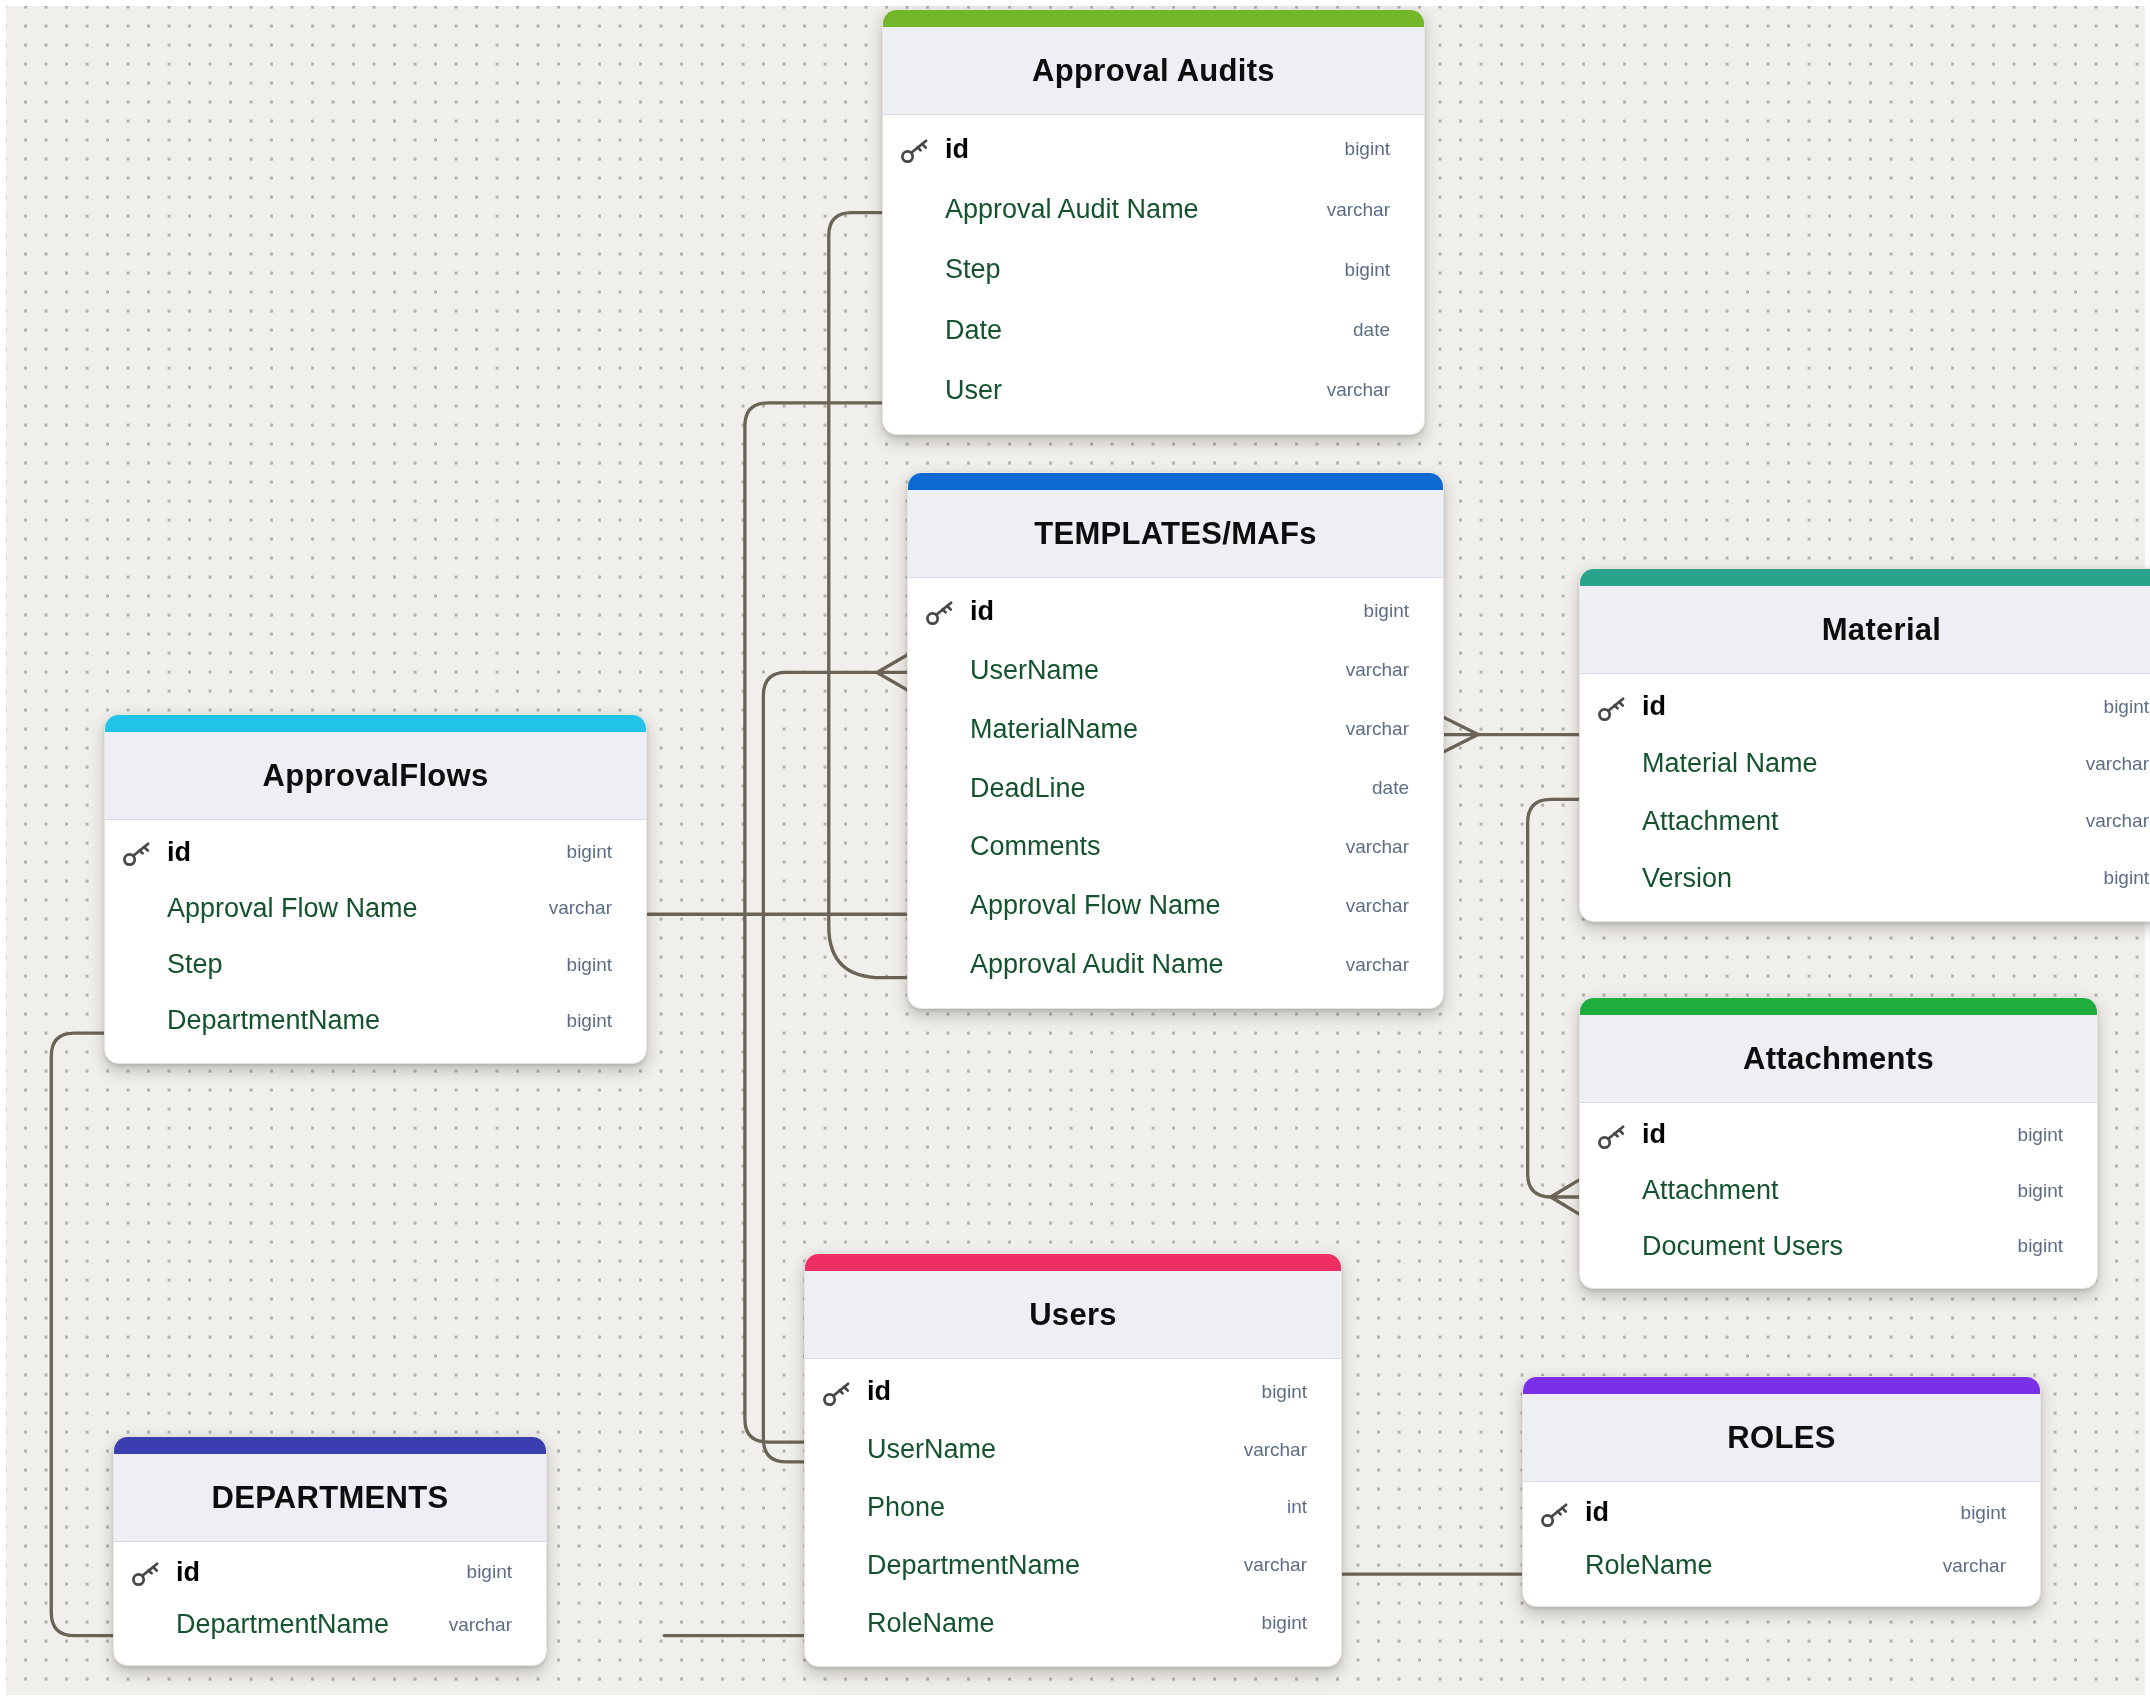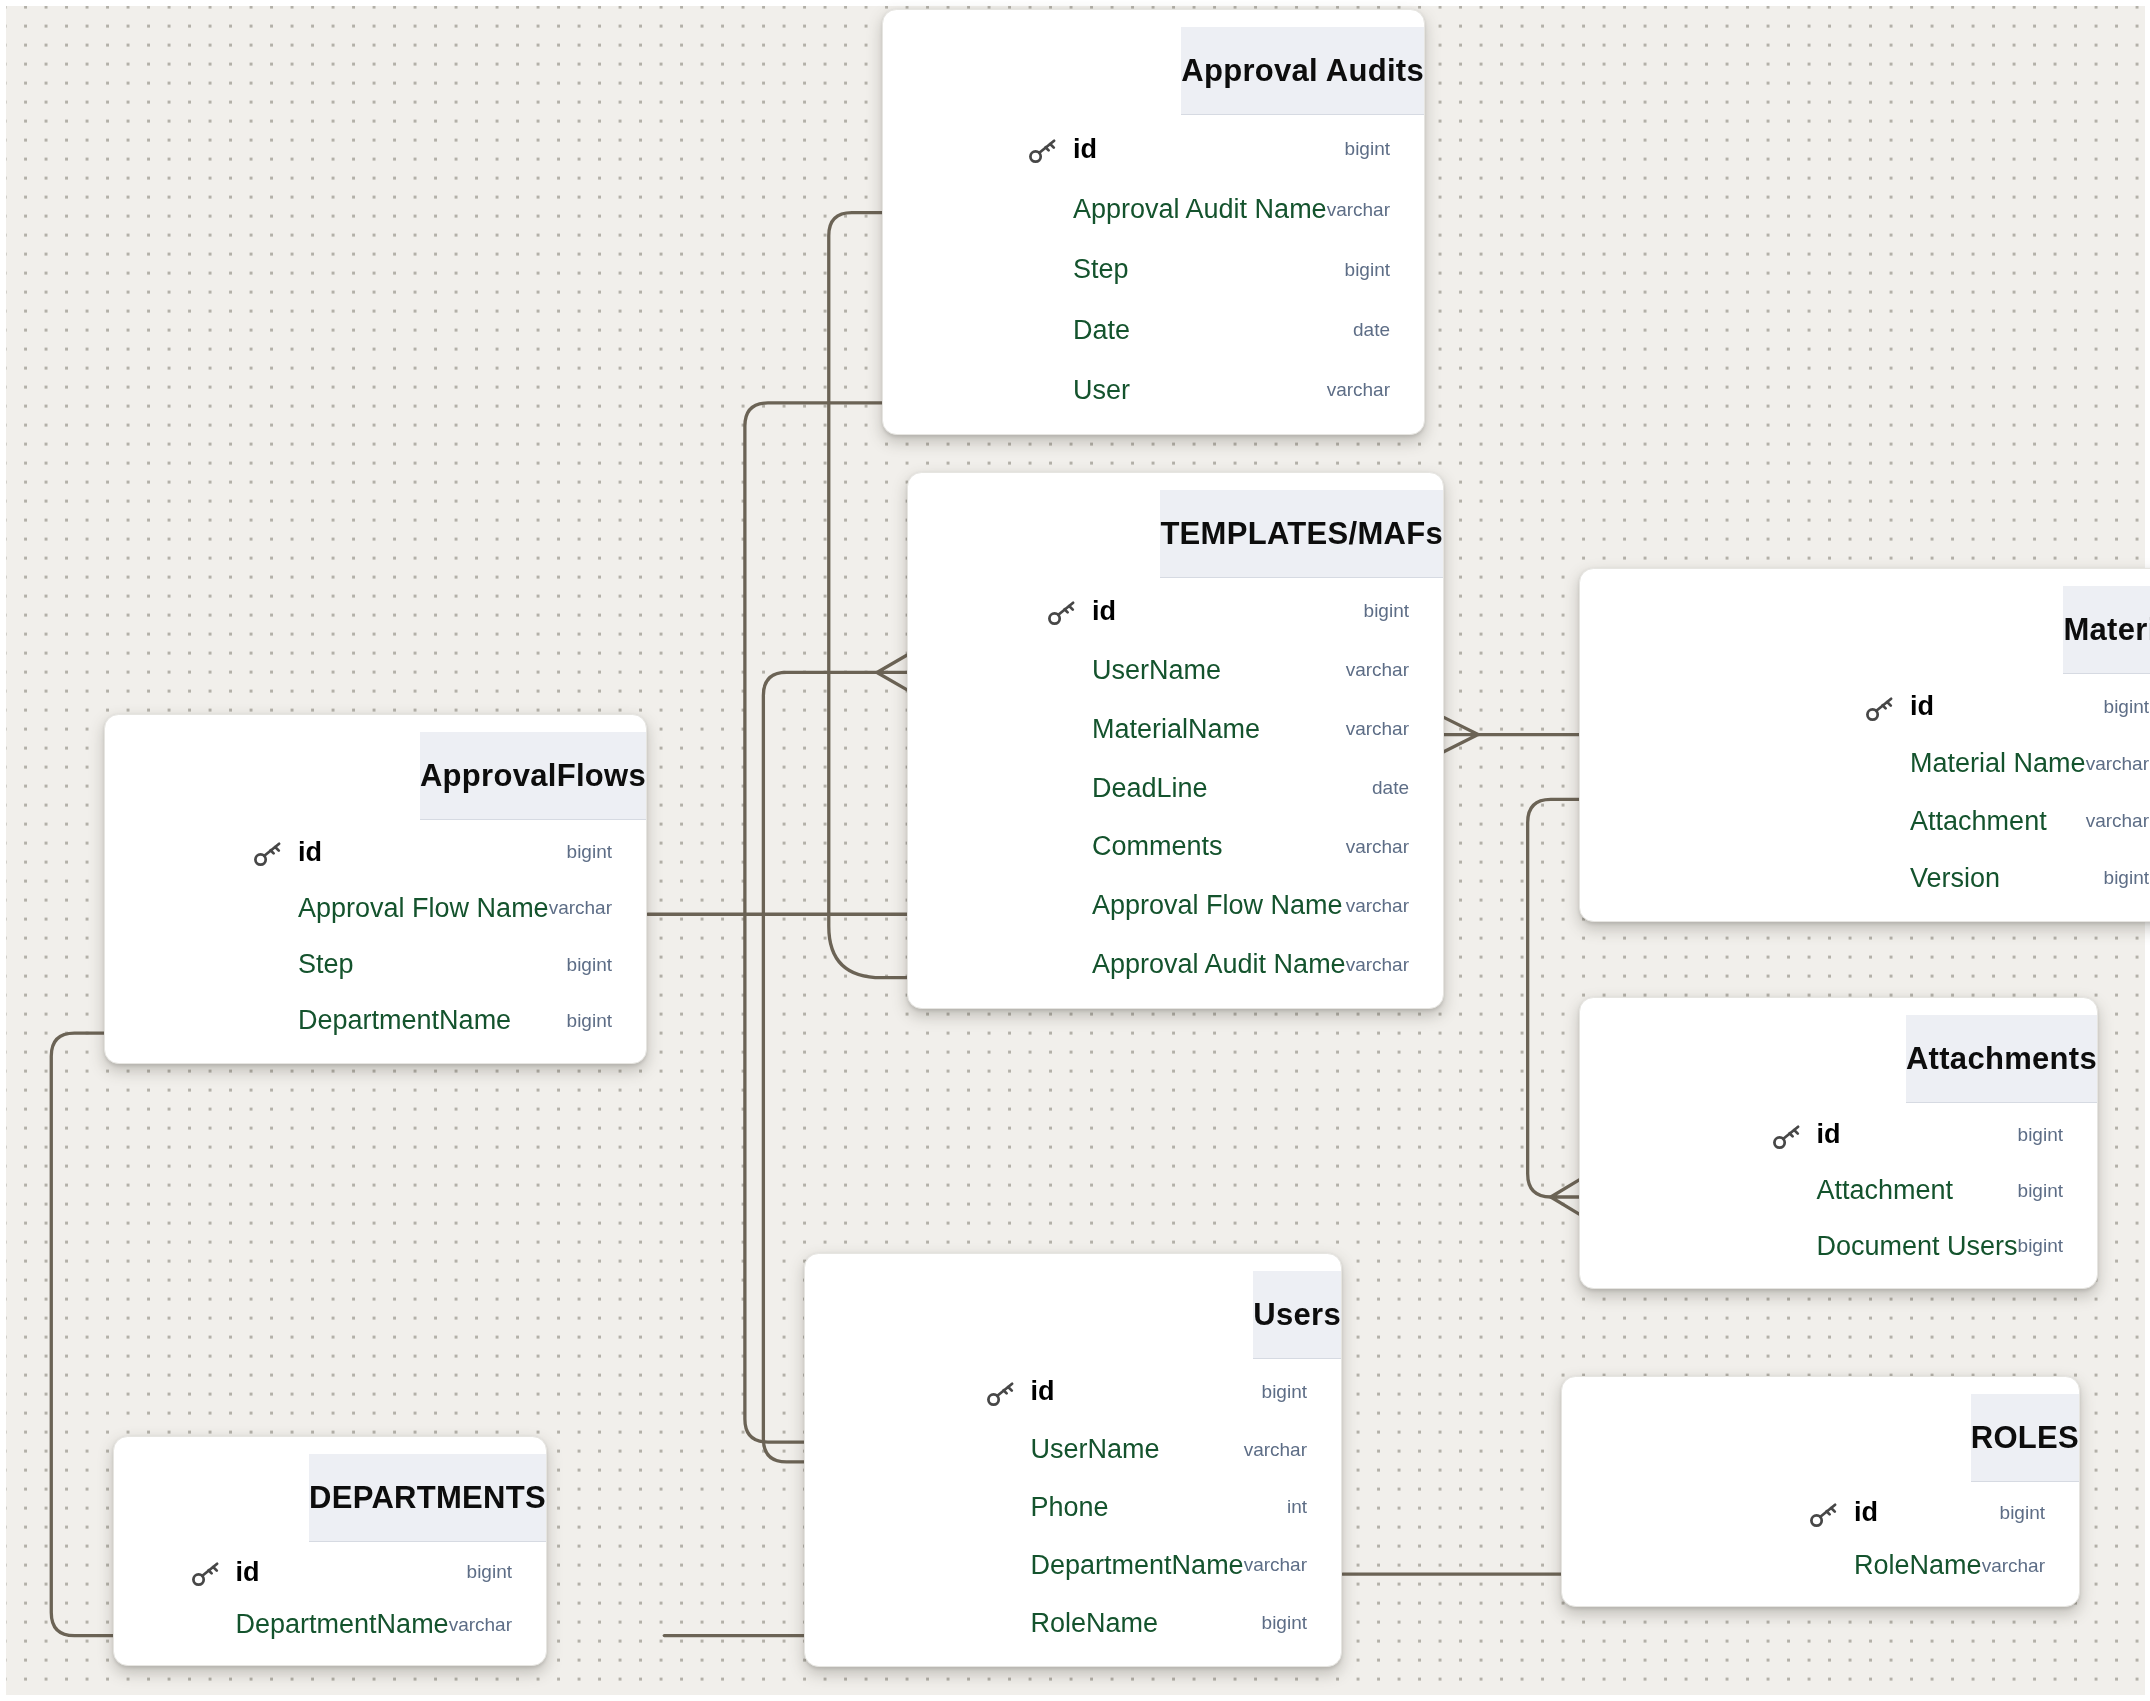--- a/index.html
+++ b/index.html
@@ -16,21 +16,21 @@
     background-image:radial-gradient(circle, #b3b0a8 1.6px, rgba(0,0,0,0) 1.9px);
     background-size:20.5px 19px;
     background-position:9.3px 10.6px;
   }
   .edges{position:absolute;left:0;top:0;}
   .rel{fill:none;stroke:#6b6355;stroke-width:5;stroke-linecap:round;}
   .tbl{
     position:absolute;background:#ffffff;border-radius:14.5px;
     box-shadow:0 6.6px 14.5px rgba(70,65,55,.28), 0 1.3px 3.3px rgba(0,0,0,.10);
     border:0.7px solid #e6e5e1;
-    display:flex;flex-direction:column;overflow:hidden;box-sizing:border-box;align-items:flex-end;
+    display:flex;flex-direction:column;overflow:hidden;box-sizing:border-box;
   }
   .bar{flex:0 0 17px;}
   .hd{
     flex:0 0 87px;background:#edeff4;border-bottom:1.3px solid #d6dae2;
     display:flex;align-items:center;justify-content:center;
   }
   .title{font-size:31px;font-weight:bold;color:#0d0d0d;letter-spacing:0.3px;}
   .rows{flex:1 1 auto;display:flex;flex-direction:column;padding:4px 0 14px 0;}
   .row{flex:1 1 0;display:flex;align-items:center;position:relative;padding:0 34px 0 62px;}
   .fname{font-size:27px;color:#14532d;white-space:nowrap;}
@@ -295,21 +295,21 @@
       <span class="fname">id</span>
       <span class="ftype">bigint</span>
     </div>
     <div class="row">
         <span class="fname">DepartmentName</span>
         <span class="ftype">varchar</span>
       </div>
   </div>
 </div>
 
-<div class="tbl" style="left:1561px;top:1376px;width:519px;height:231px">
+<div class="tbl" style="left:1522px;top:1376px;width:519px;height:231px">
   <div class="bar" style="background: rgb(122, 47, 232);"></div>
   <div class="hd">
       <span class="title">ROLES</span>
     </div>
   <div class="rows">
     <div class="row key">
       <span class="kicon">
           <svg viewBox="0 0 48 48">
             <circle cx="11" cy="35" r="7.5" fill="none" stroke="#474747" stroke-width="4"></circle>
             <path d="M16.5 29.5 L38 12 M32 16.5 L37.5 22 M25.5 21.5 L30 26" fill="none" stroke="#474747" stroke-width="4" stroke-linecap="round"></path>

